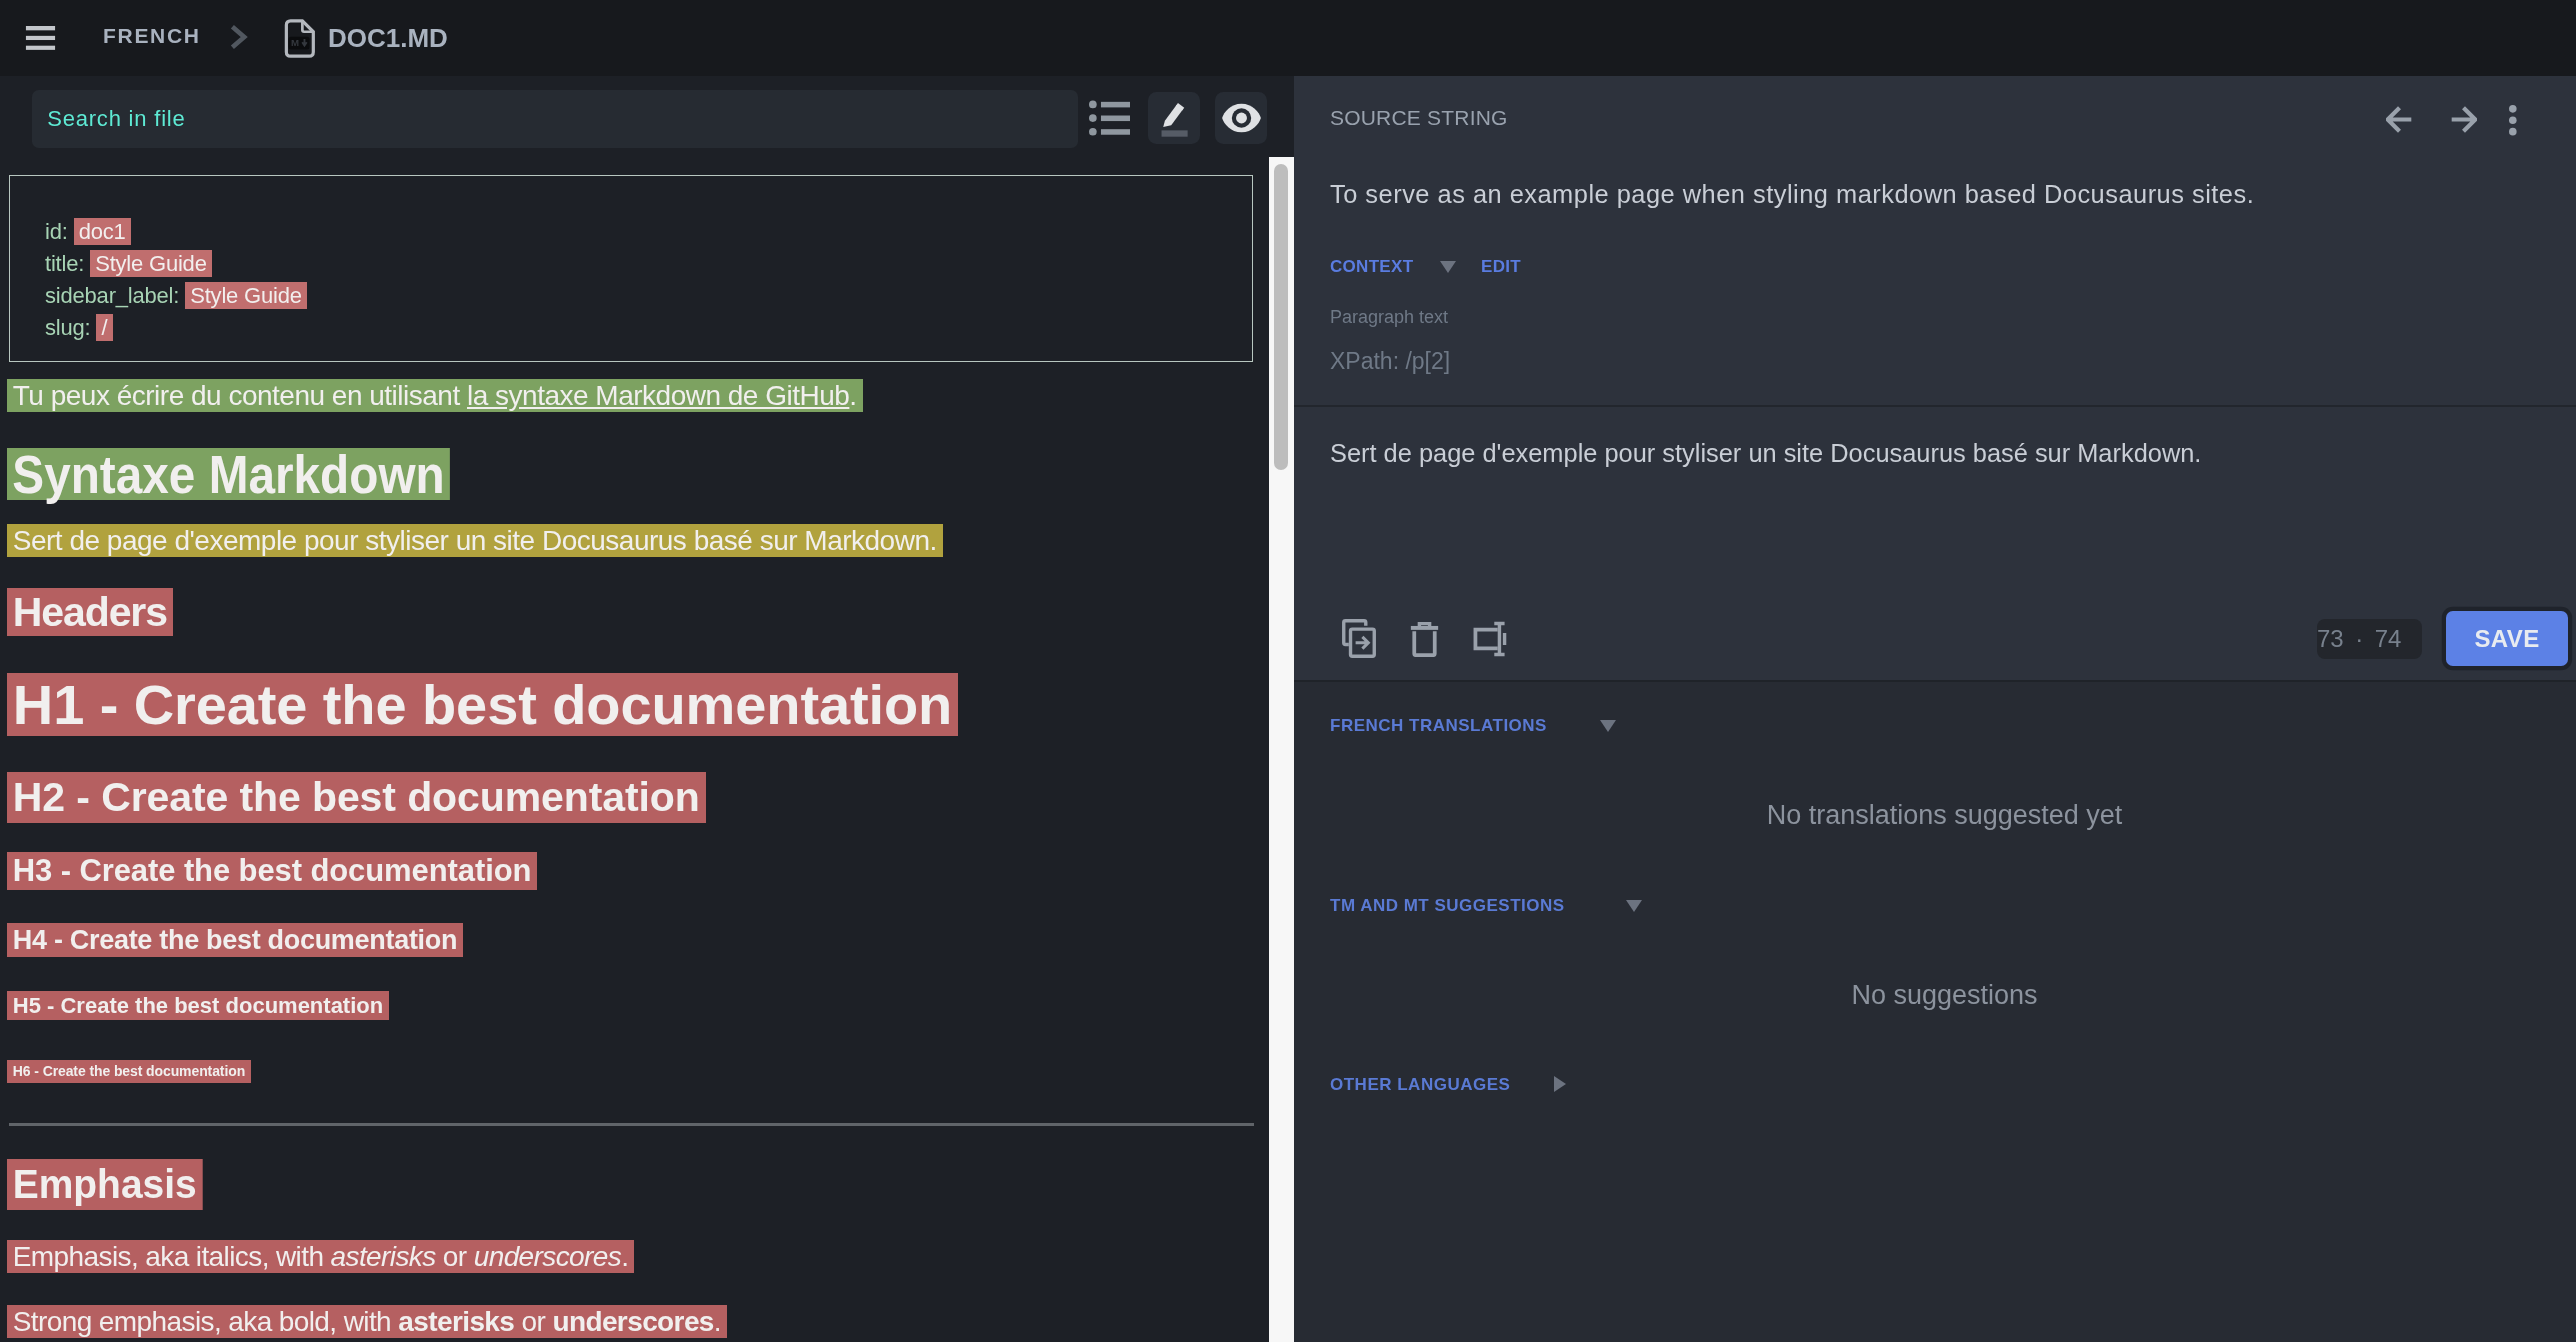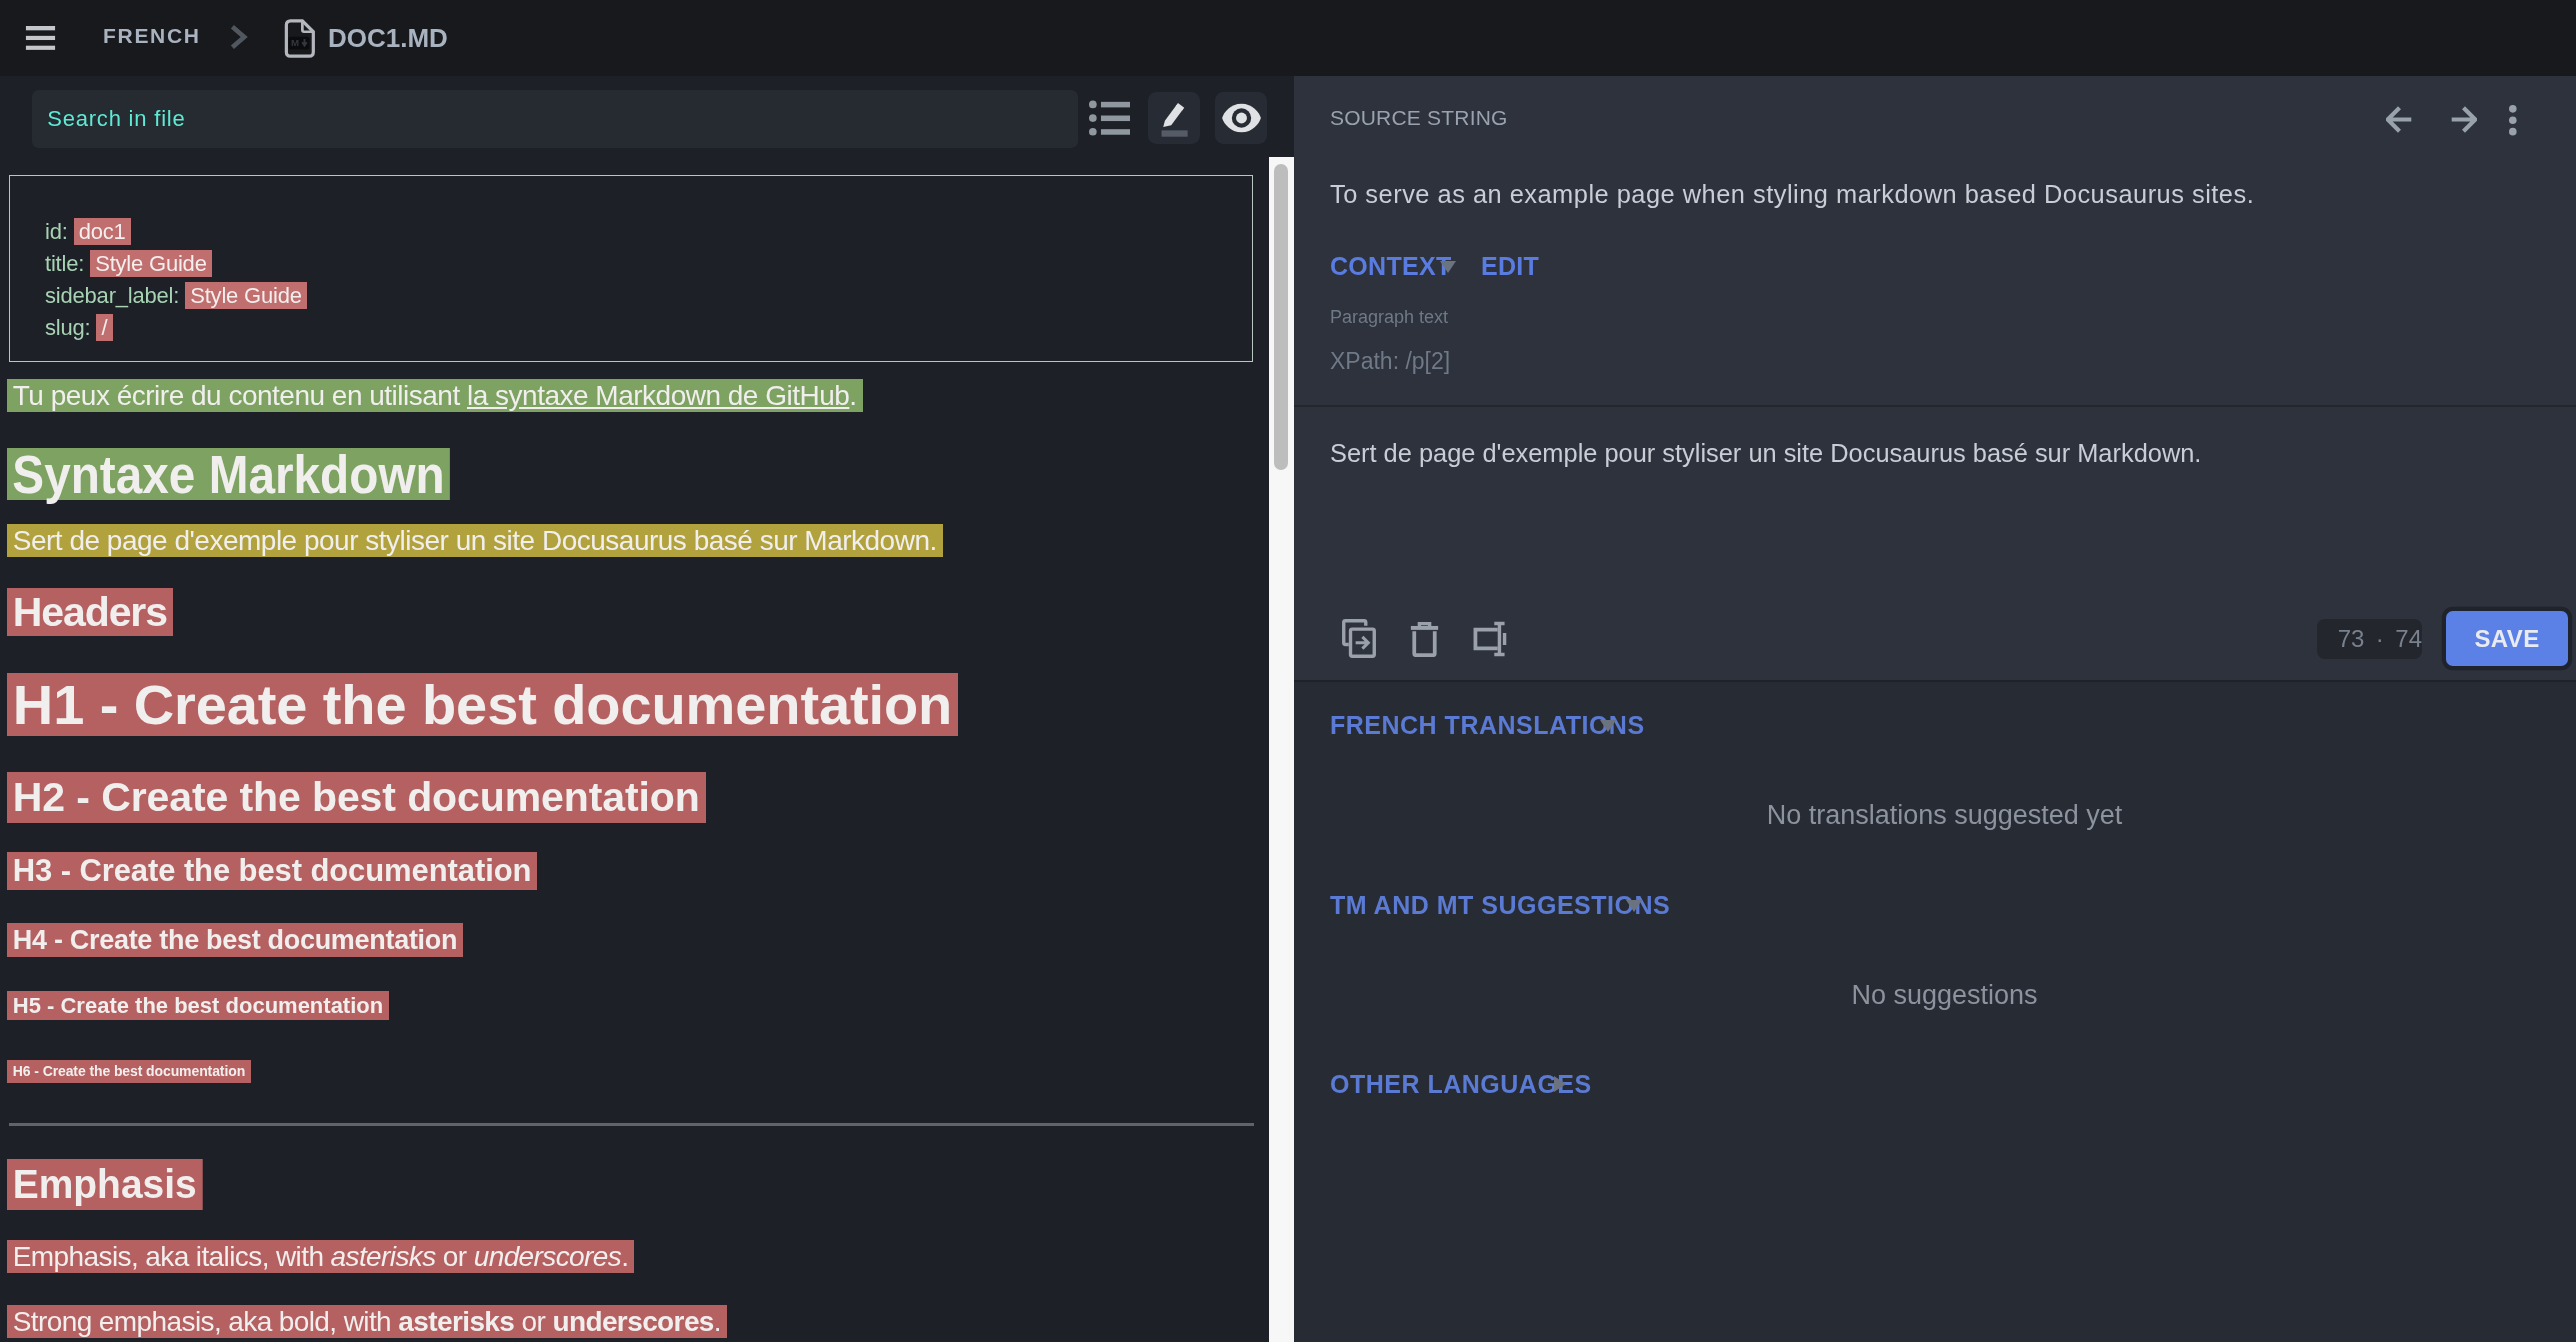--- a/index.html
+++ b/index.html
@@ -8,21 +8,21 @@
 #topbar{left:0;top:0;width:2576px;height:76px;background:#17191d}
 .crumb{font-weight:bold;font-size:21px;letter-spacing:1.7px;color:#a9b2bf}
 #search{left:32px;top:90px;width:1046px;height:58px;background:#262b32;border-radius:6.8px;color:#5eead4;font-size:22px;letter-spacing:0.8px;line-height:58px;padding-left:15.2px}
 .iconbtn{width:52px;height:52px;background:#272c34;border-radius:8.5px}
 .blk{position:absolute;left:6.8px;white-space:nowrap}
 .hl{display:inline-block;color:#f1efee;padding:0 6px}
 .g{background:#7da261}
 .o{background:#b1a23e}
 .r{background:#b56061}
 .lbl{font-size:21px;letter-spacing:0.2px;color:#99a2ae}
-.blue{color:#5a7ce0;font-weight:bold;font-size:25px;letter-spacing:0.3px;line-height:25.4px}
+.blue{color:#5a7ce0;font-weight:bold;font-size:17px;letter-spacing:0.3px;line-height:25.4px}
 .muted{color:#8c939e;font-size:27px}
 .tri{display:inline-block;width:0;height:0;border-left:8.5px solid transparent;border-right:8.5px solid transparent;border-top:12.7px solid #6c7380}
 .trir{display:inline-block;width:0;height:0;border-top:8.5px solid transparent;border-bottom:8.5px solid transparent;border-left:12.7px solid #6c7380}
 </style>
 </head>
 <body>
 
 <div class="abs" id="topbar"></div>
 <svg class="abs" style="left:25.4px;top:26px" width="31" height="26" viewBox="0 0 37 33">
  <rect x="0" y="0" width="37" height="5.5" fill="#c3c6cb"></rect>
@@ -126,21 +126,21 @@
  <path d="M1 8 L33 8" stroke="#9aa1ab" stroke-width="4.6"></path>
  <path d="M11 7 L11 3 L23 3 L23 7" fill="none" stroke="#9aa1ab" stroke-width="4"></path>
  <path d="M5 12 L5 38 q0 2 2 2 L27 40 q2 0 2-2 L29 12" fill="none" stroke="#9aa1ab" stroke-width="4.4"></path>
 </svg>
 <svg class="abs" style="left:1472px;top:621px" width="36" height="36" viewBox="0 0 42 42">
  <path d="M30 10 L4 10 L4 32 L30 32" fill="none" stroke="#9aa1ab" stroke-width="4.4"></path>
  <path d="M26 3 L38 3 M32 3 L32 39 M26 39 L38 39" fill="none" stroke="#9aa1ab" stroke-width="4"></path>
  <path d="M38 14 L38 28" fill="none" stroke="#9aa1ab" stroke-width="4"></path>
 </svg>
 
-<div class="abs" style="left:2317px;top:619px;width:105px;height:40px;background:#23262c;border-radius:8px;color:#78818d;font-size:24px;line-height:40px;text-align:right">73 &nbsp;·&nbsp; 74</div>
+<div class="abs" style="left:2317px;top:619px;width:105px;height:40px;background:#23262c;border-radius:8px;color:#78818d;font-size:24px;line-height:40px;text-align:left">73 &nbsp;·&nbsp; 74</div>
 <div class="abs" style="left:2446px;top:611px;width:122px;height:55px;background:#5c81e6;border-radius:6.8px;box-shadow:0 0 0 4.2px #1f232b;color:#e8ebf0;font-weight:bold;font-size:24px;letter-spacing:0.4px;line-height:55px;text-align:center">SAVE</div>
 
 <div class="abs blue" style="left:1330px;top:713px;letter-spacing:0.5px;color:#5a7ad4">FRENCH TRANSLATIONS</div>
 <div class="abs tri" style="left:1600px;top:720px"></div>
 <div class="abs muted" style="left:1313px;top:802px;width:1263px;text-align:center;line-height:27px">No translations suggested yet</div>
 <div class="abs blue" style="left:1330px;top:893px;letter-spacing:0.5px;color:#5a7ad4">TM AND MT SUGGESTIONS</div>
 <div class="abs tri" style="left:1626px;top:900px"></div>
 <div class="abs muted" style="left:1313px;top:982px;width:1263px;text-align:center;line-height:27px">No suggestions</div>
 <div class="abs blue" style="left:1330px;top:1072px;letter-spacing:0.5px;color:#5a7ad4">OTHER LANGUAGES</div>
 <div class="abs trir" style="left:1554px;top:1076px"></div>

